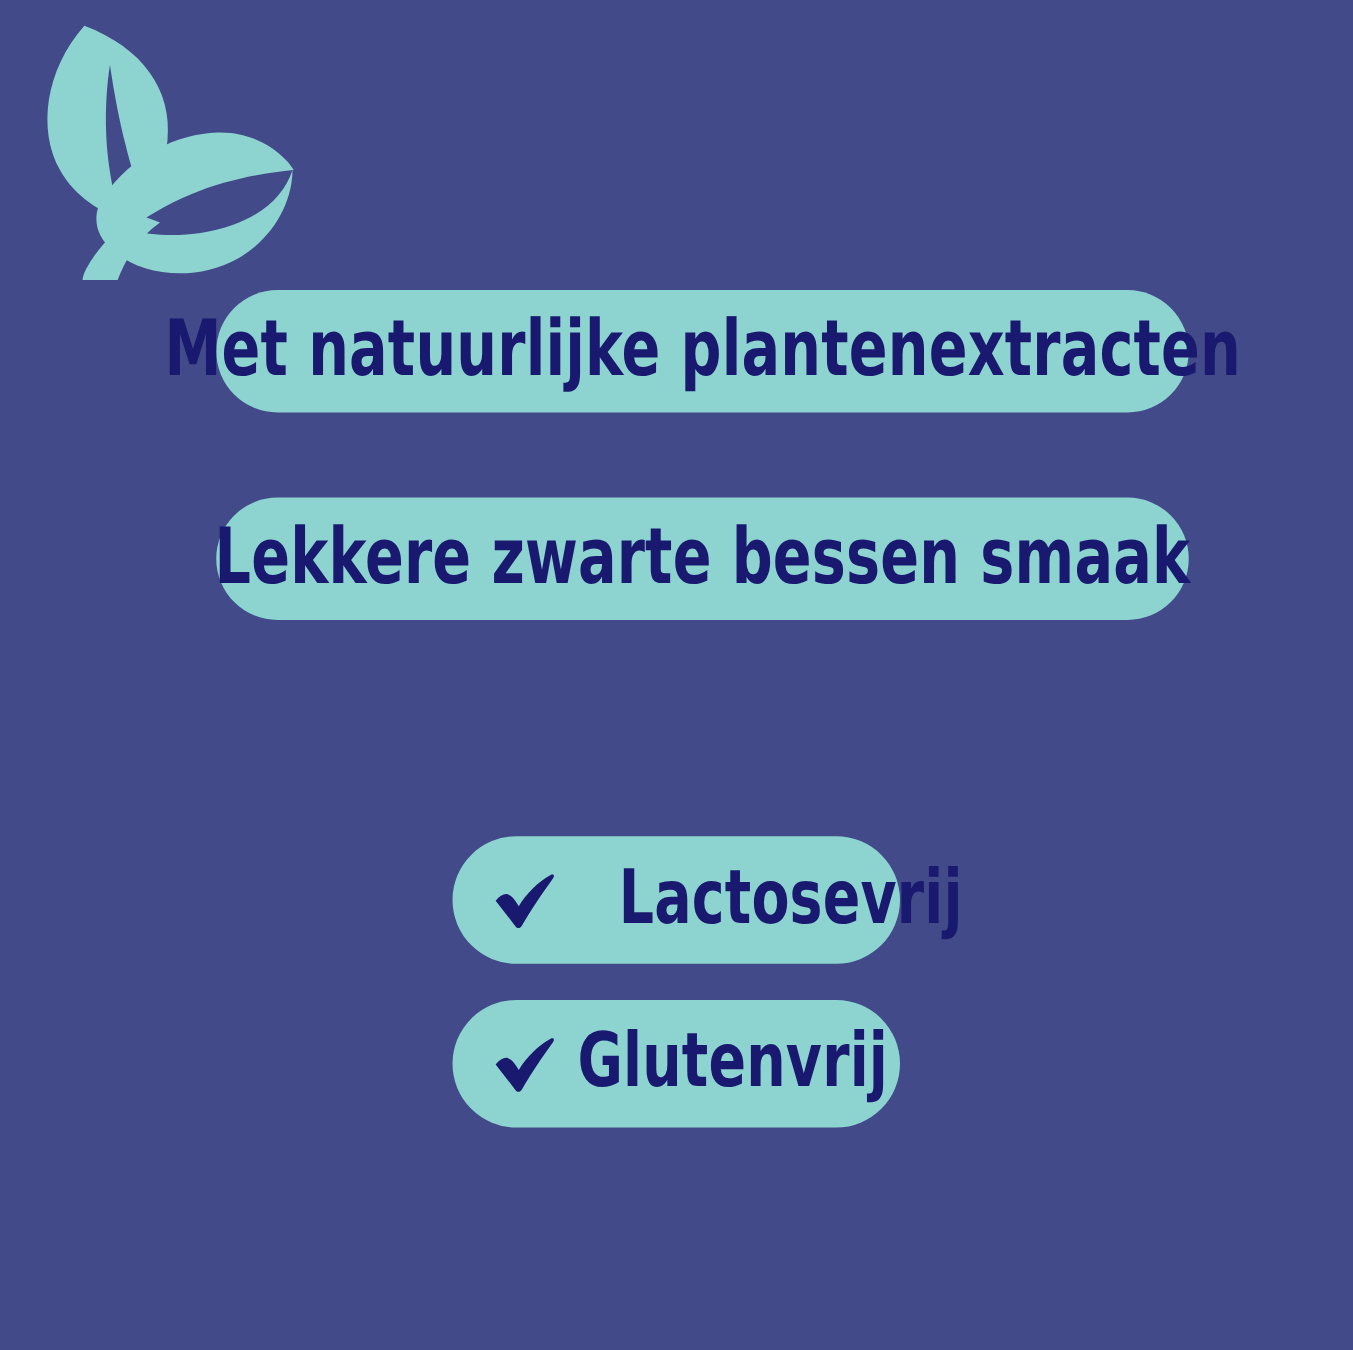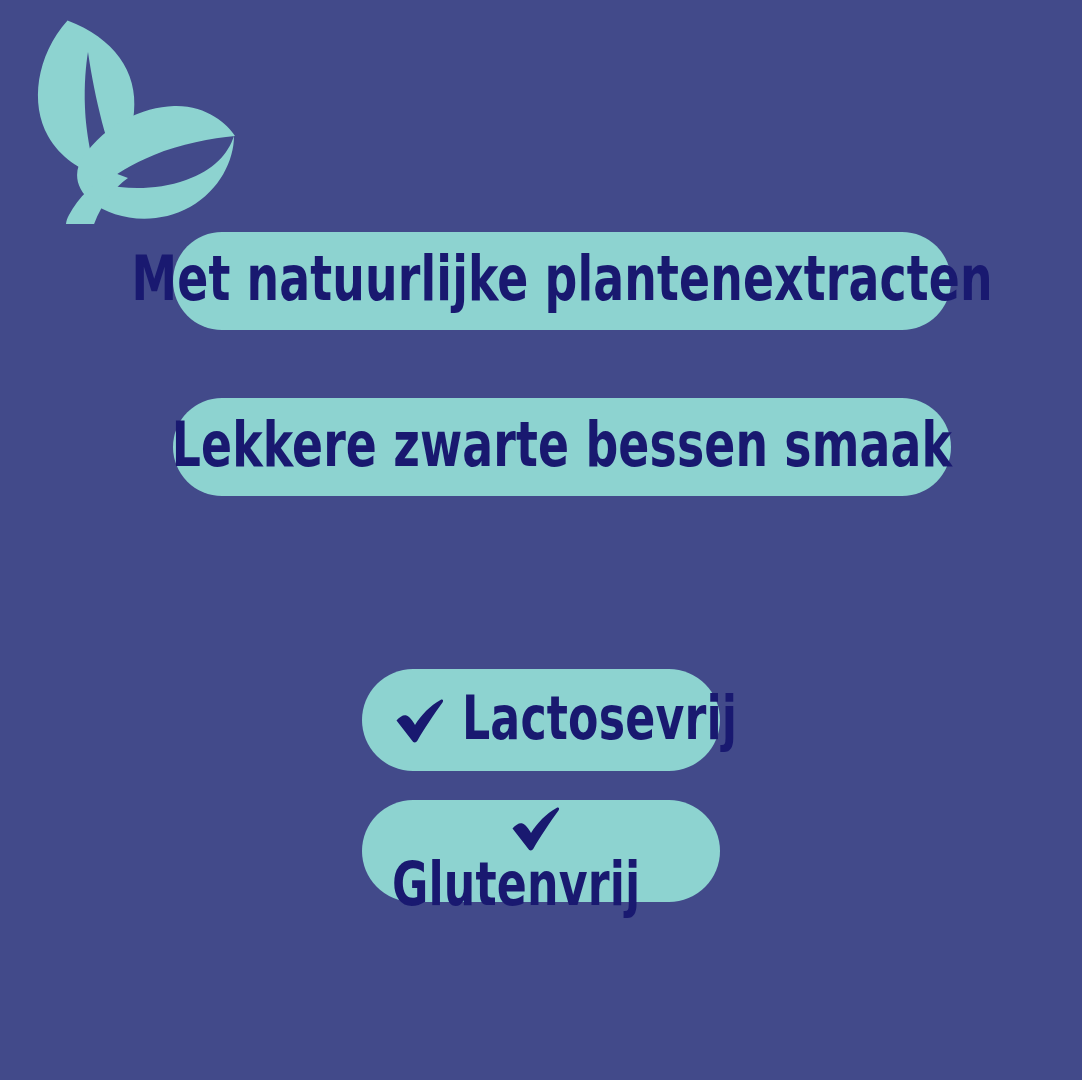--- a/index.html
+++ b/index.html
@@ -54,22 +54,22 @@
     left: 362px;
     width: 358px;
     height: 102px;
     justify-content: flex-start;
     padding: 0 26px 0 30px;
   }
 
   #pill-plantenextracten { top: 232px; }
   #pill-bessensmaak      { top: 374px; margin-top: 24px; }
   #pill-suikervrij       { top: 537px; }
-  #pill-lactosevrij      { top: 669px; }
-  #pill-glutenvrij       { top: 800px; flex-direction: column; }
+  #pill-lactosevrij      { top: 669px; gap: 33px; }
+  #pill-glutenvrij       { top: 800px; }
 
   .pill-text {
     color: #191970;
     font-family: "Liberation Sans Narrow", "DejaVu Sans Condensed", "Liberation Sans", sans-serif;
     font-weight: bold;
     line-height: 1;
     white-space: nowrap;
     transform: scaleX(0.82);
     transform-origin: center center;
     letter-spacing: 0.2px;

